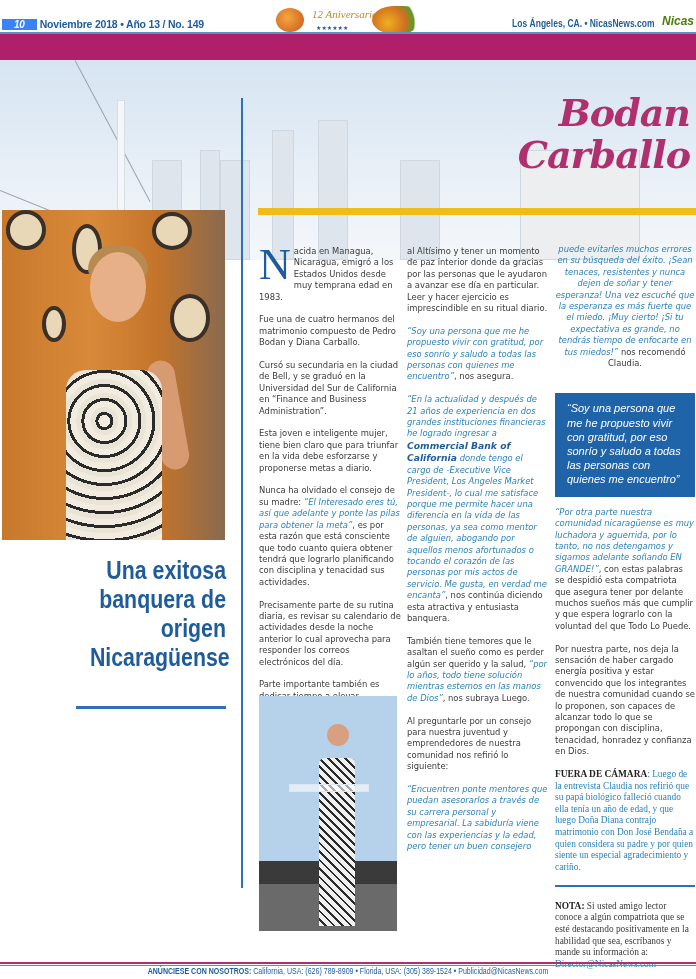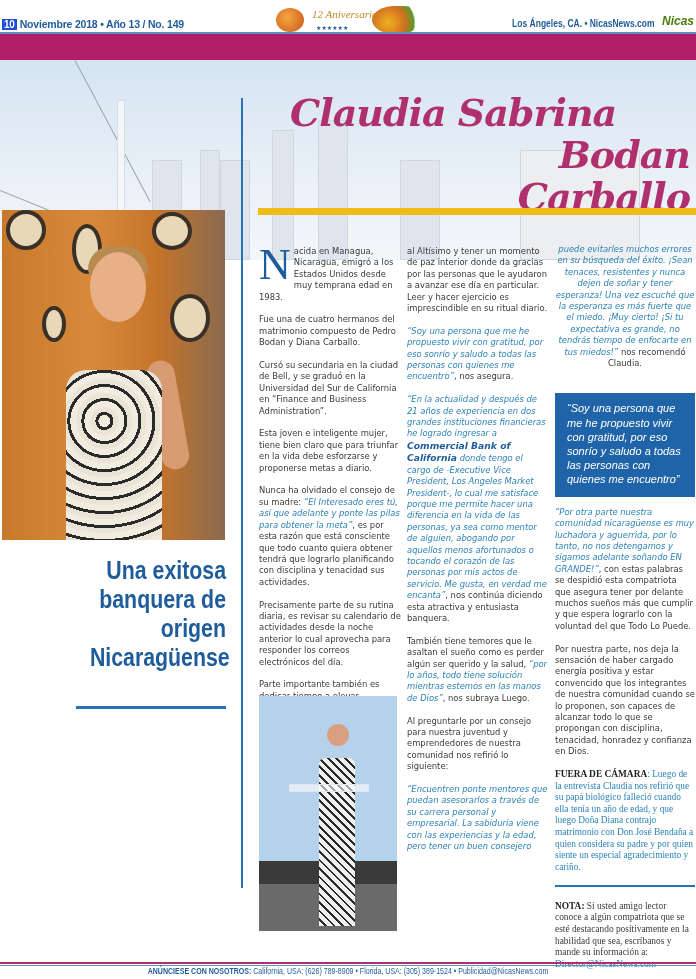--- a/index.html
+++ b/index.html
@@ -1,21 +1,21 @@
 <!DOCTYPE html>
 <html><head>
 <meta charset="utf-8">
 <style>
   * { box-sizing: border-box; margin: 0; padding: 0; }
   body { width: 696px; height: 979px; background: #fff; font-family: "Liberation Serif", serif; position: relative; overflow: hidden; color: #333; }
 
   
   .topbar { position: absolute; left: 0; top: 0; width: 696px; height: 34px; background: #fff; }
   .topbar .left { position: absolute; left: 2px; top: 18px; font-family: "Liberation Sans Narrow","Liberation Sans", sans-serif; font-size: 10.5px; font-weight: bold; color: #1f5c9b; letter-spacing: -0.2px; display: flex; align-items: center; gap: 3px; }
-  .page-num { background: #1d4ed8; color: #fff; padding: 0 2px; font-size: 10px; line-height: 11px; }
+  .page-num { background: #3b82f6; color: #fff; padding: 0 12px; font-size: 10px; line-height: 11px; font-style: italic; }
   .topbar .right { position: absolute; right: 42px; top: 18px; font-family: "Liberation Sans", sans-serif; font-size: 10px; font-weight: bold; color: #1f5c9b; transform: scaleX(0.85); transform-origin: right; }
   .logo { position: absolute; right: 2px; top: 16px; font-family: "Liberation Sans", sans-serif; font-style: italic; font-weight: bold; font-size: 12px; color: #4d7c0f; line-height: 10px; }
   .topline { position: absolute; left: 0; top: 32px; width: 696px; height: 2px; background: #5e8fbf; }
   .magenta { position: absolute; left: 0; top: 34px; width: 696px; height: 26px; background: #b0206a; }
   .anniv { position: absolute; left: 272px; top: 2px; width: 150px; height: 36px; }
   .anniv .pumpkin { position: absolute; left: 4px; top: 6px; width: 28px; height: 24px; border-radius: 50%; background: radial-gradient(circle at 40% 40%, #f4a640, #c9561a); }
   .anniv .txt { position: absolute; left: 40px; top: 6px; font-family: "Liberation Serif", serif; font-style: italic; font-size: 11px; color: #c08a2a; }
   .anniv .stars { position: absolute; left: 44px; top: 22px; font-size: 6px; color: #1f5c9b; letter-spacing: 0; }
   .anniv .horn { position: absolute; left: 100px; top: 4px; width: 46px; height: 28px; border-radius: 50% 30% 40% 50%; background: radial-gradient(circle at 35% 60%, #f0b020, #d07020 50%, #5a9a2a 75%, transparent 80%); }
 
@@ -99,21 +99,20 @@
   <div class="bld" style="left:400px;top:100px;width:40px;height:100px;"></div>
   <div class="bld" style="left:520px;top:90px;width:120px;height:110px;background:#eceef0;"></div>
   <div class="wire" style="left:75px;top:0;width:160px;transform:rotate(62deg);"></div>
   <div class="wire" style="left:0;top:130px;width:200px;transform:rotate(22deg);"></div>
 </div>
 <div class="pole"></div>
 
 <div class="vline"></div>
 
 <div class="title">
-  <span>Claudia Sabrina</span>
   <span class="l2">Bodan Carballo</span>
 </div>
 <div class="goldbar"></div>
 
 <div class="photo1" title="Claudia Sabrina Bodan Carballo posando con vestido estampado blanco y negro">
   <div class="circ" style="left:4px;top:0;width:40px;height:40px;"></div>
   <div class="circ" style="left:70px;top:14px;width:30px;height:50px;"></div>
   <div class="circ" style="left:40px;top:96px;width:24px;height:36px;"></div>
   <div class="circ" style="left:150px;top:2px;width:40px;height:38px;"></div>
   <div class="circ" style="left:168px;top:84px;width:40px;height:48px;"></div>

